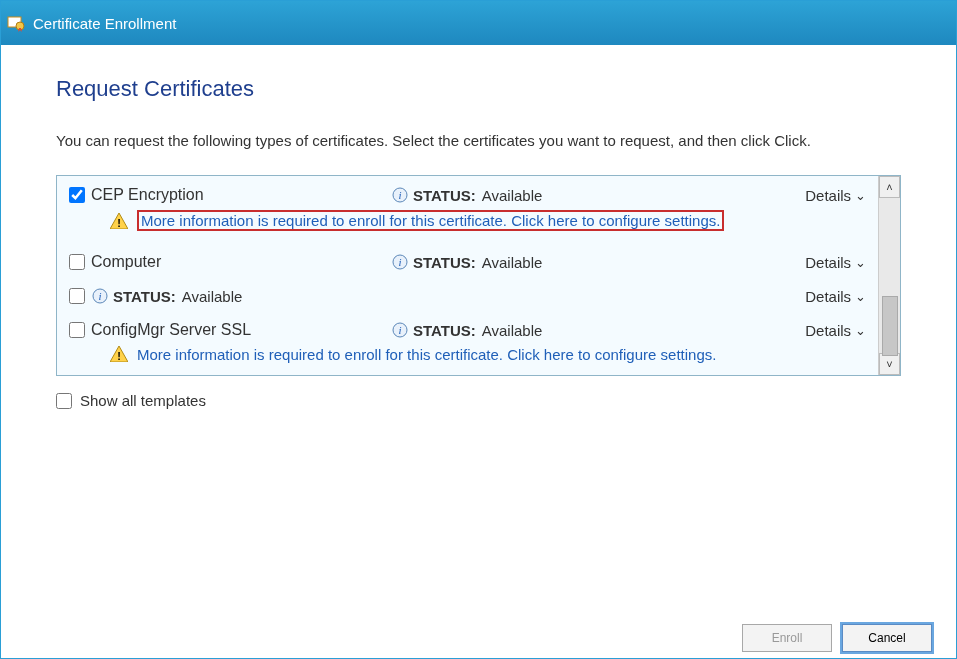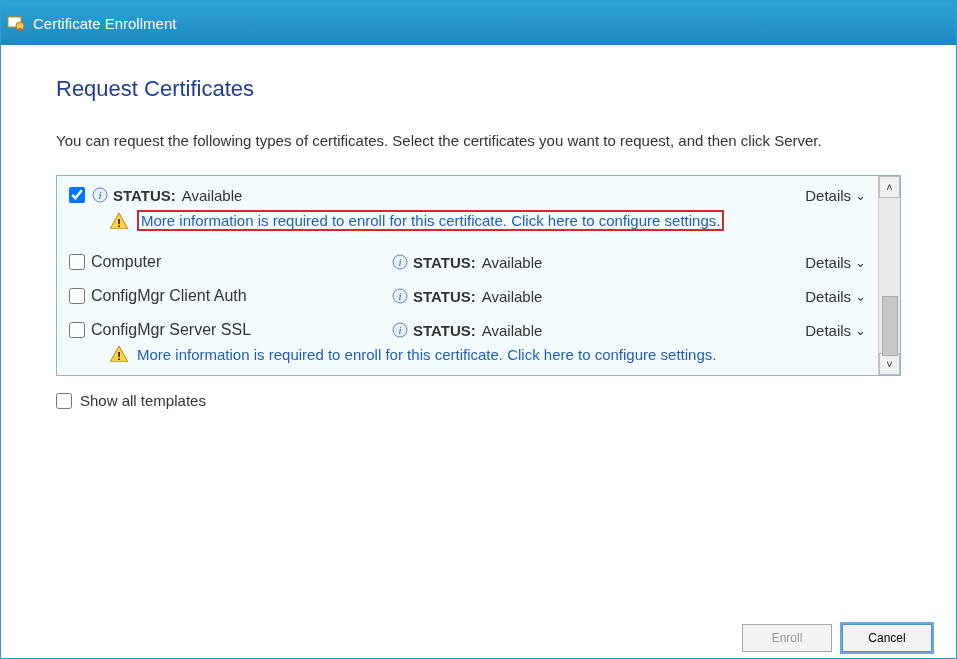--- a/index.html
+++ b/index.html
@@ -149,29 +149,30 @@
       <circle cx="13" cy="12" r="4" fill="#f2c748" stroke="#b07d14" stroke-width="1"></circle>
       <path d="M12 14 L11 18 L13 16 L15 18 L14 14 Z" fill="#db4b3c"></path>
     </svg>
   </span>
   <span>Certificate Enrollment</span>
 </div>
 
 <div class="outer-frame">
 <div class="content-wrap">
   <div class="heading">Request Certificates</div>
-  <div class="description">You can request the following types of certificates. Select the certificates you want to request, and then click Server.</div>
+  <div class="description">You can request the following types of certificates. Select the certificates you want to request, and then click Click.</div>
 
   <div class="policy-box">
     <div class="policy-container">
       <div class="policy-list">
 
         <div class="cert-row">
           <div class="row-main">
             <input type="checkbox" checked="" style="">
+            <span class="cert-name">CEP Encryption</span>
             <span class="status-seg">
               <span class="info-icon">
                 <svg width="16" height="16" viewBox="0 0 16 16">
                       <circle cx="8" cy="8" r="7" fill="#e8f1fb" stroke="#5b87b8"></circle>
                       <text x="8" y="12" text-anchor="middle" font-size="11" font-style="italic" fill="#1f5fb8" font-family="serif">i</text>
                     </svg>
               </span>
               <span class="status-label">STATUS:</span>
               <span class="status-value">Available</span>
             </span>
@@ -208,21 +209,20 @@
             <span class="details-seg">
               <span>Details</span>
               <span class="chev">⌄</span>
             </span>
           </div>
         </div>
 
         <div class="cert-row">
           <div class="row-main">
             <input type="checkbox" style="">
-            <span class="cert-name">ConfigMgr Client Auth</span>
             <span class="status-seg">
               <span class="info-icon">
                 <svg width="16" height="16" viewBox="0 0 16 16">
                       <circle cx="8" cy="8" r="7" fill="#e8f1fb" stroke="#5b87b8"></circle>
                       <text x="8" y="12" text-anchor="middle" font-size="11" font-style="italic" fill="#1f5fb8" font-family="serif">i</text>
                     </svg>
               </span>
               <span class="status-label">STATUS:</span>
               <span class="status-value">Available</span>
             </span>

